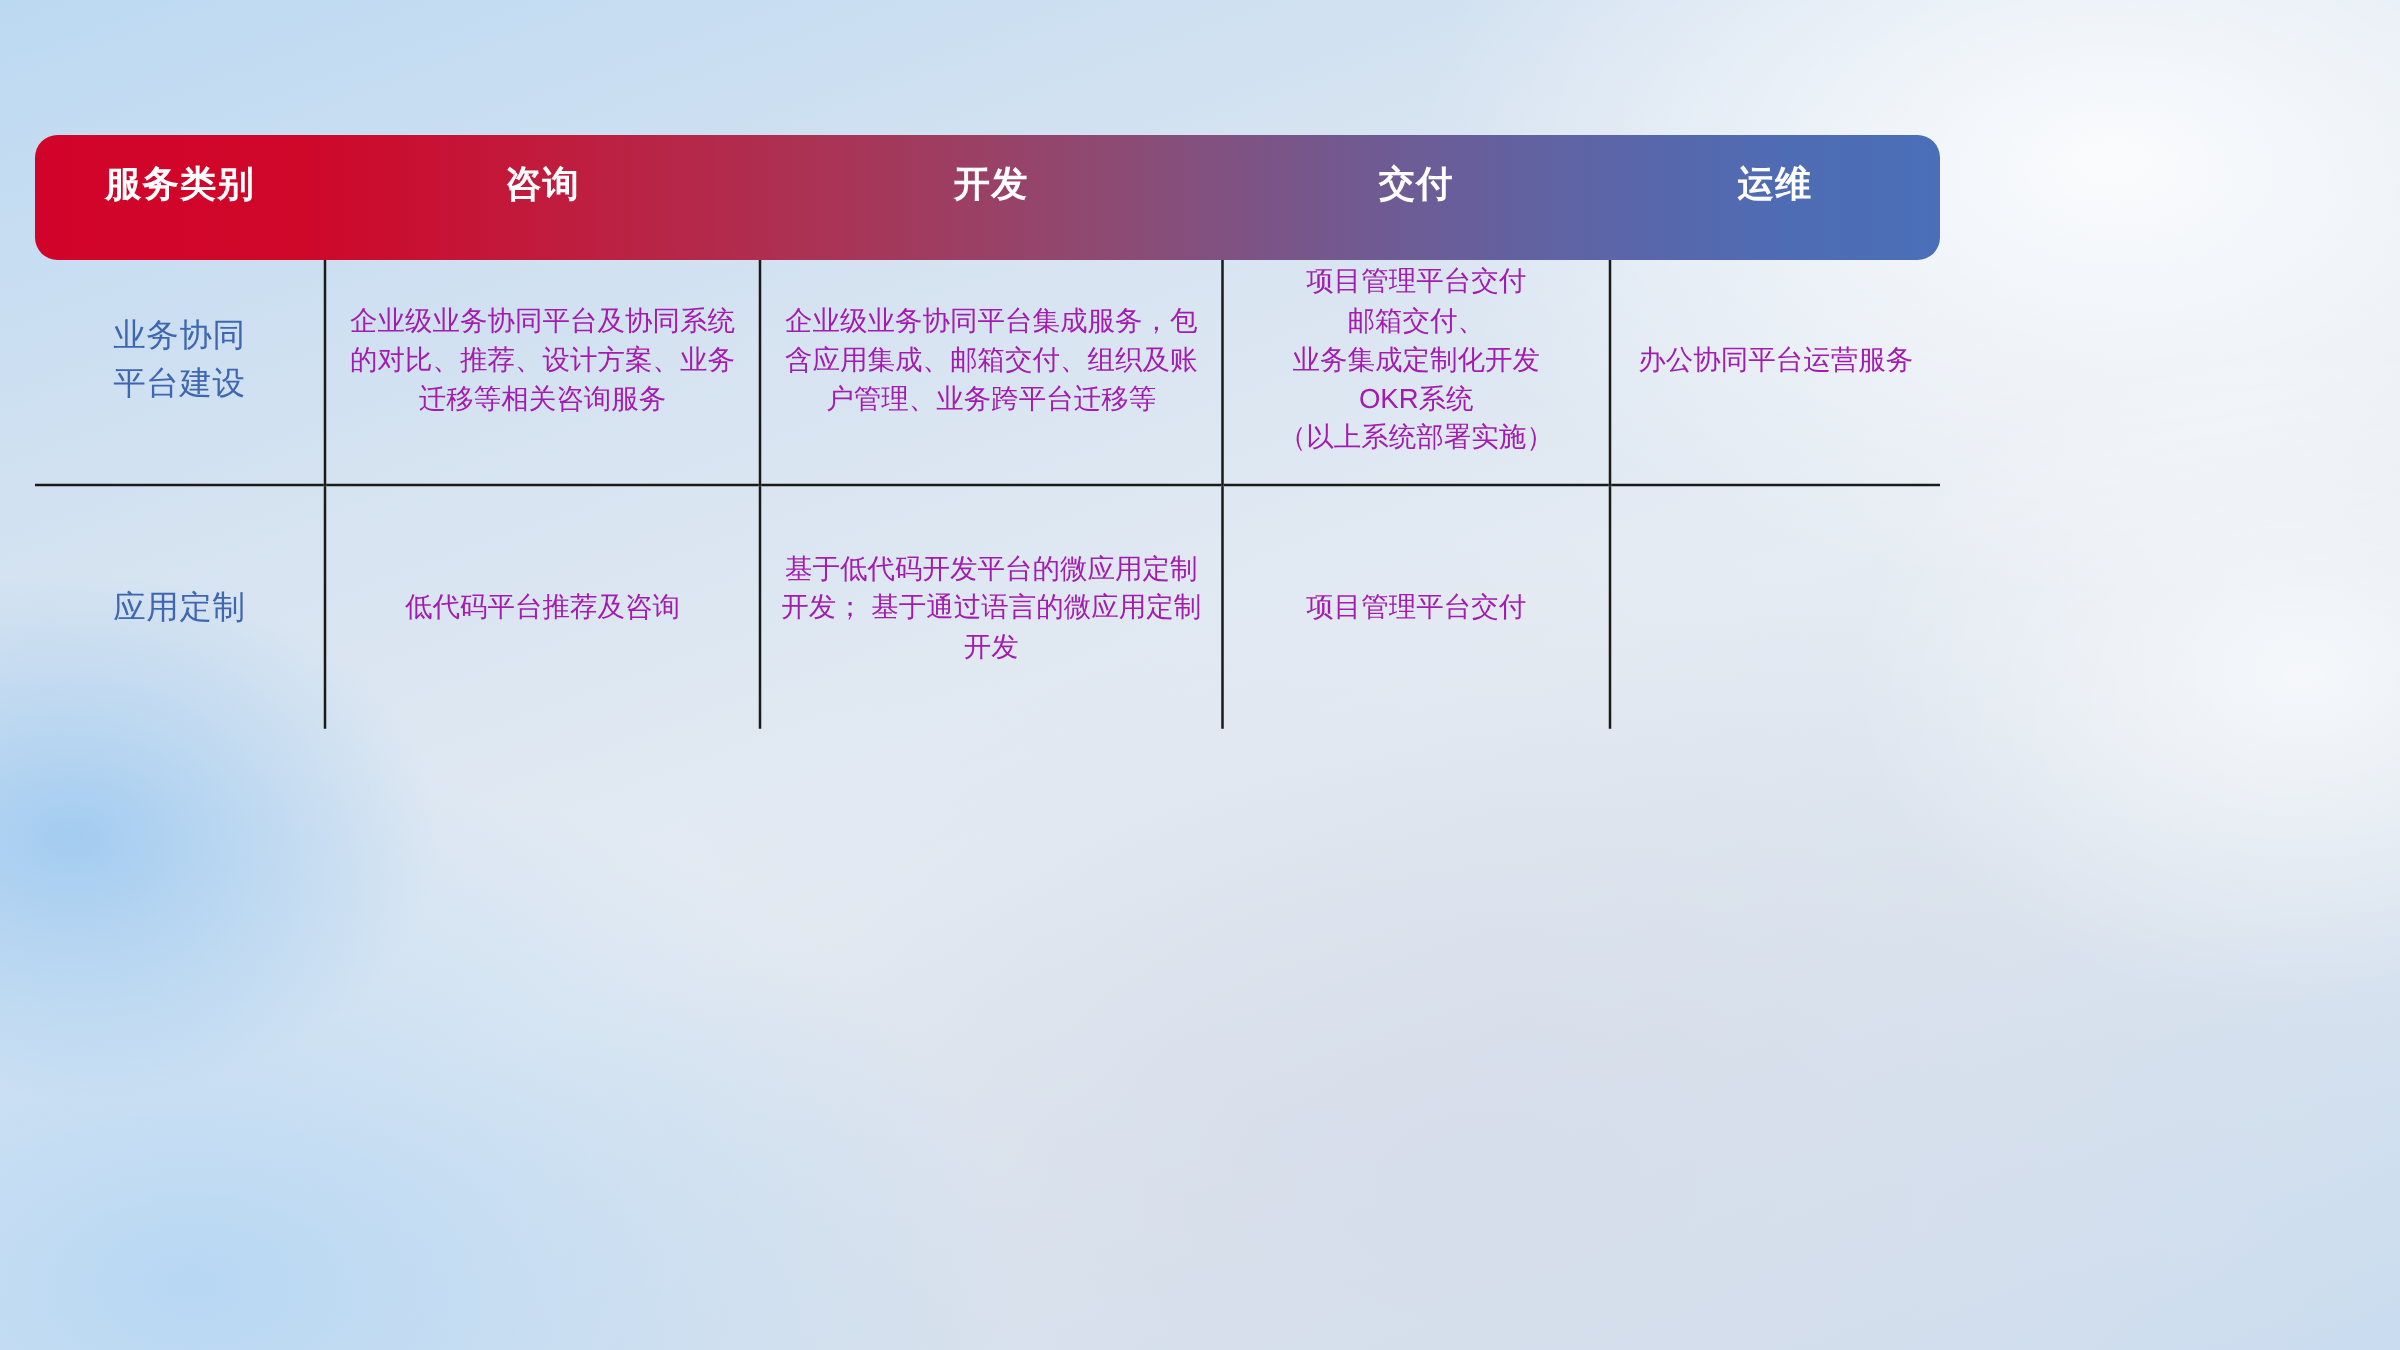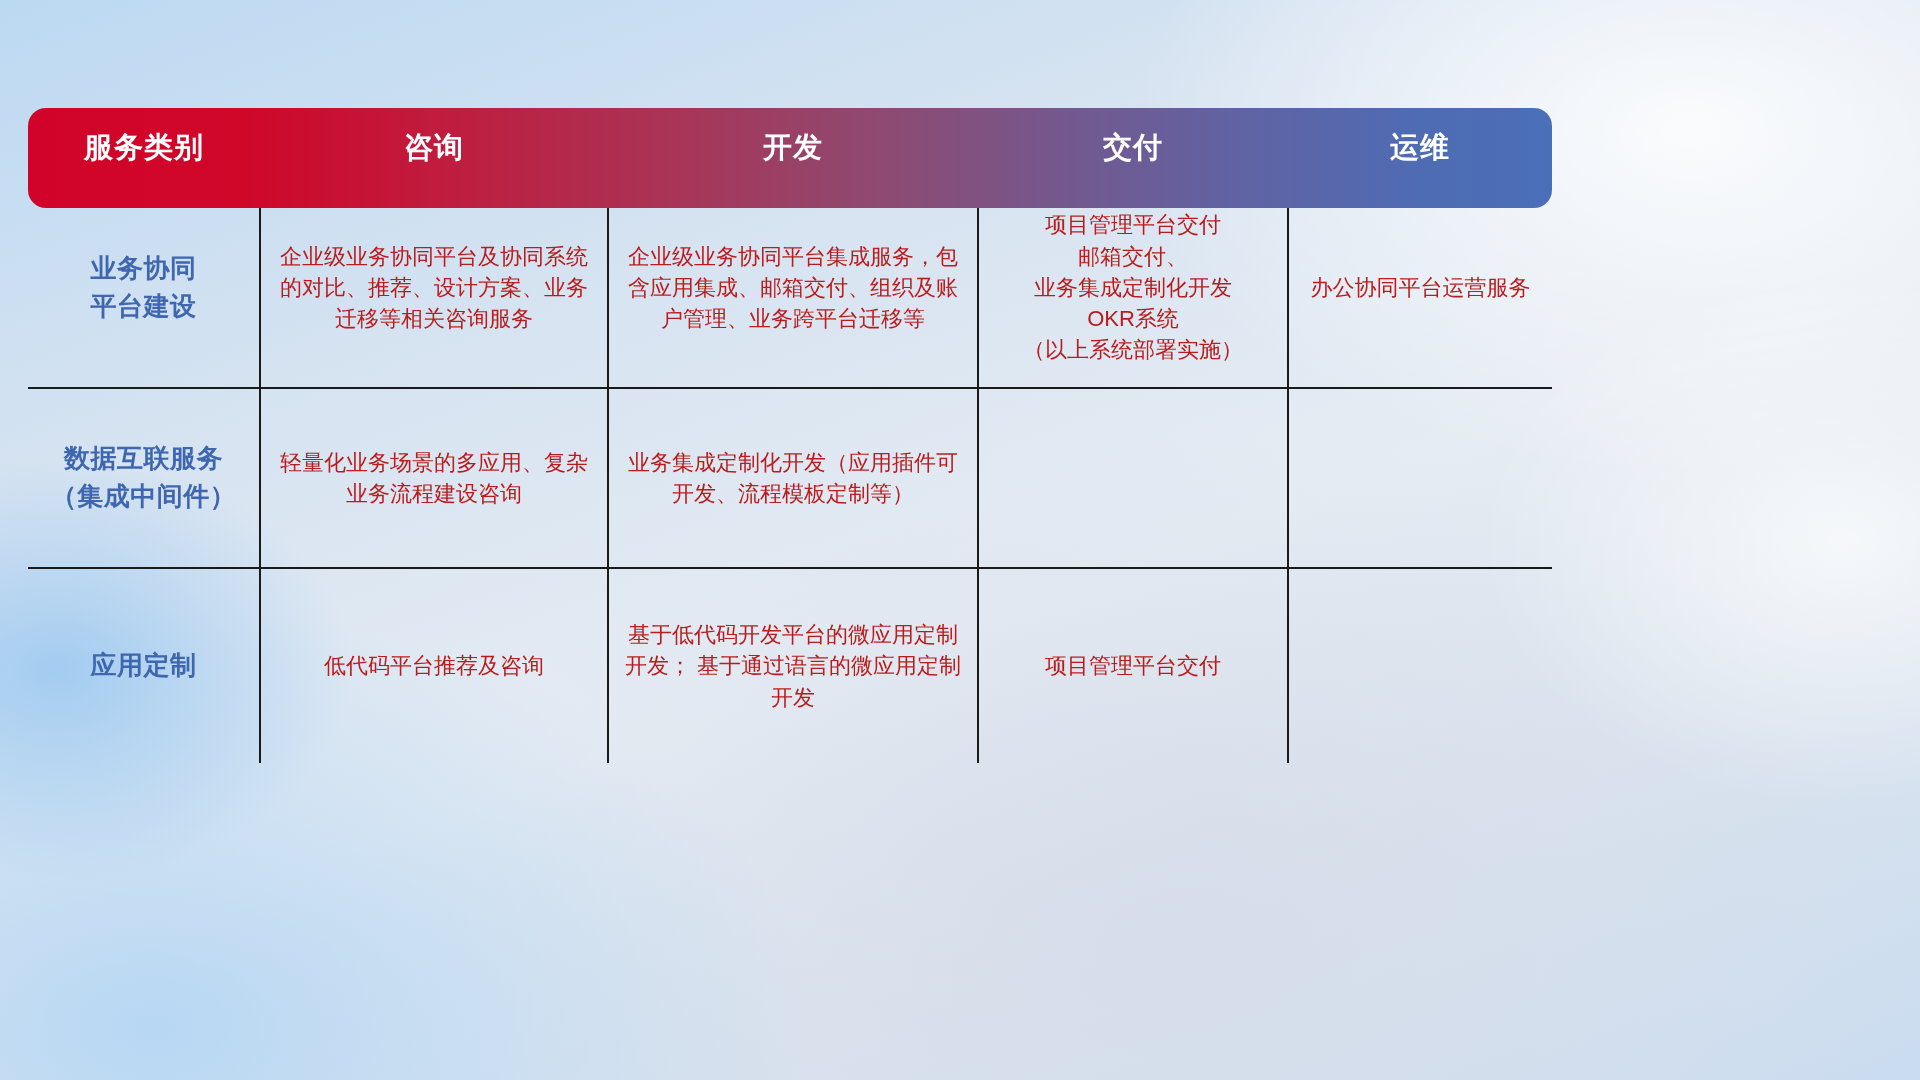--- a/index.html
+++ b/index.html
@@ -44,28 +44,28 @@
     background:linear-gradient(90deg,
        #d2032a 0%, #cf0729 14%, #bf1d3f 28%, #a93456 42%,
        #8e4a72 56%, #74588e 68%, #5f63a4 80%, #4e6cb4 92%, #4a6fb8 100%);
     z-index:1;
   }
   
   tbody td{
     border-left:2px solid #1a1a1a;
     border-top:2px solid #1a1a1a;
     padding:14px 12px;
-    font-size:22px;line-height:1.42;color:#b91c1c;
+    font-size:22px;line-height:1.42;color:#a21caf;
     text-align:center;vertical-align:middle;
     background:transparent;
   }
   tbody tr:first-child td{border-top:0;}
   tbody td.cat{
     border-left:0;
-    color:#3f67b0;font-weight:bold;font-size:26px;line-height:1.45;
+    color:#3f67b0;font-weight:normal;font-size:26px;line-height:1.45;
     letter-spacing:.5px;
   }
   tbody td.last{border-right:0;}
   tbody tr.r1{height:200px;}
   tbody tr.r2{height:180px;}
   tbody tr.r3{height:195px;}
   col.c0{width:232px;}
   col.c1{width:348px;}
   col.c2{width:370px;}
   col.c3{width:310px;}
@@ -110,30 +110,20 @@
         <td>
           <span class="nowrapline">项目管理平台交付</span>
           <span class="nowrapline">邮箱交付、</span>
           <span class="nowrapline">业务集成定制化开发</span>
           <span class="nowrapline">OKR系统</span>
           <span class="nowrapline">（以上系统部署实施）</span>
         </td>
         <td class="last">办公协同平台运营服务</td>
       </tr>
 
-      <tr class="r2">
-        <td class="cat">
-          <span class="nowrapline">数据互联服务</span>
-          <span class="nowrapline">（集成中间件）</span>
-        </td>
-        <td>轻量化业务场景的多应用、复杂业务流程建设咨询</td>
-        <td>业务集成定制化开发（应用插件可开发、流程模板定制等）</td>
-        <td></td>
-        <td class="last"></td>
-      </tr>
 
       <tr class="r3">
         <td class="cat">
           <span class="nowrapline">应用定制</span>
         </td>
         <td>低代码平台推荐及咨询</td>
         <td>
           <span>基于低代码开发平台的微应用定制开发；</span>
           <span>基于通过语言的微应用定制开发</span>
         </td>

